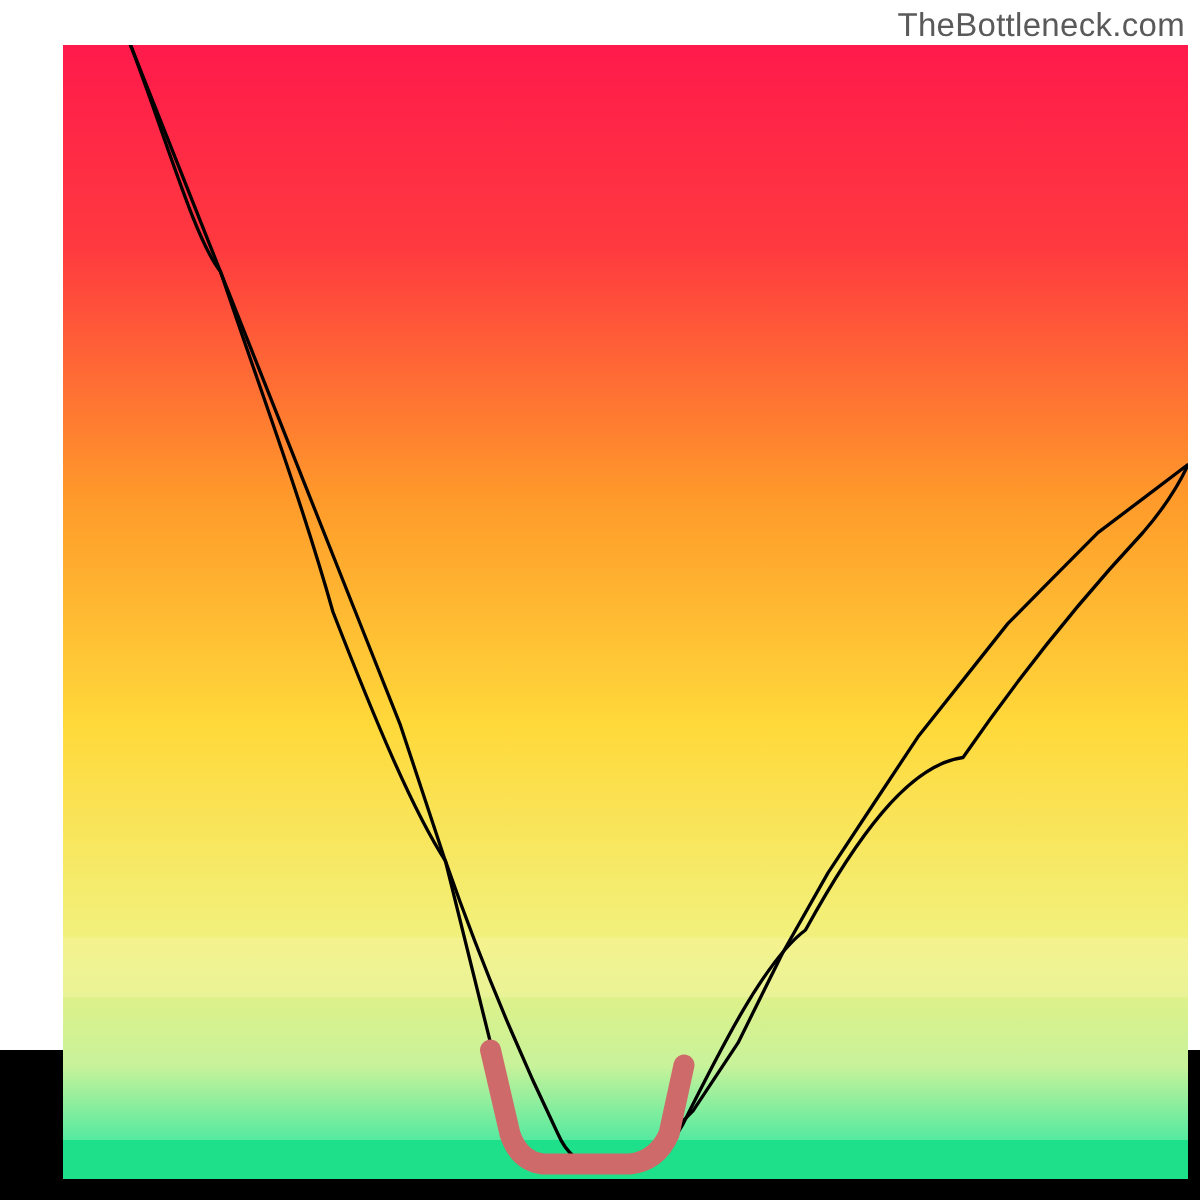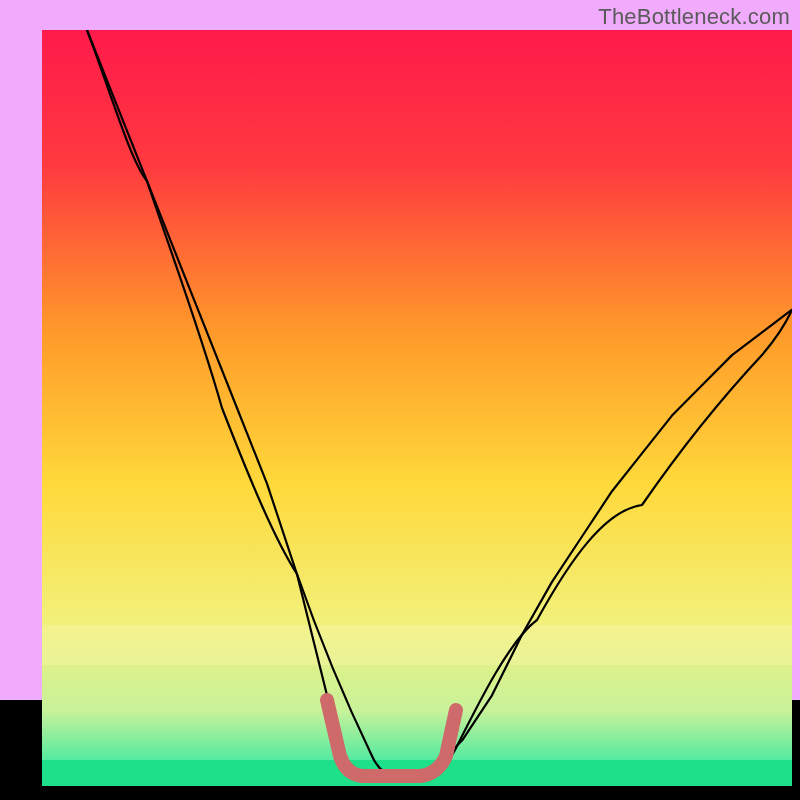--- a/index.html
+++ b/index.html
@@ -8,21 +8,21 @@
     width: 800px;
     height: 800px;
     background: #000;
     font-family: Arial, Helvetica, sans-serif;
     overflow: hidden;
   }
   .stage {
     position: relative;
     width: 800px;
     height: 700px;
-    background: #f0abfc;
+    background: #ffffff;
   }
   .attribution {
     position: absolute;
     top: 4px;
     right: 10px;
     color: #5a5a5a;
     font-size: 22px;
     font-weight: 400;
     letter-spacing: 0.2px;
     z-index: 5;

